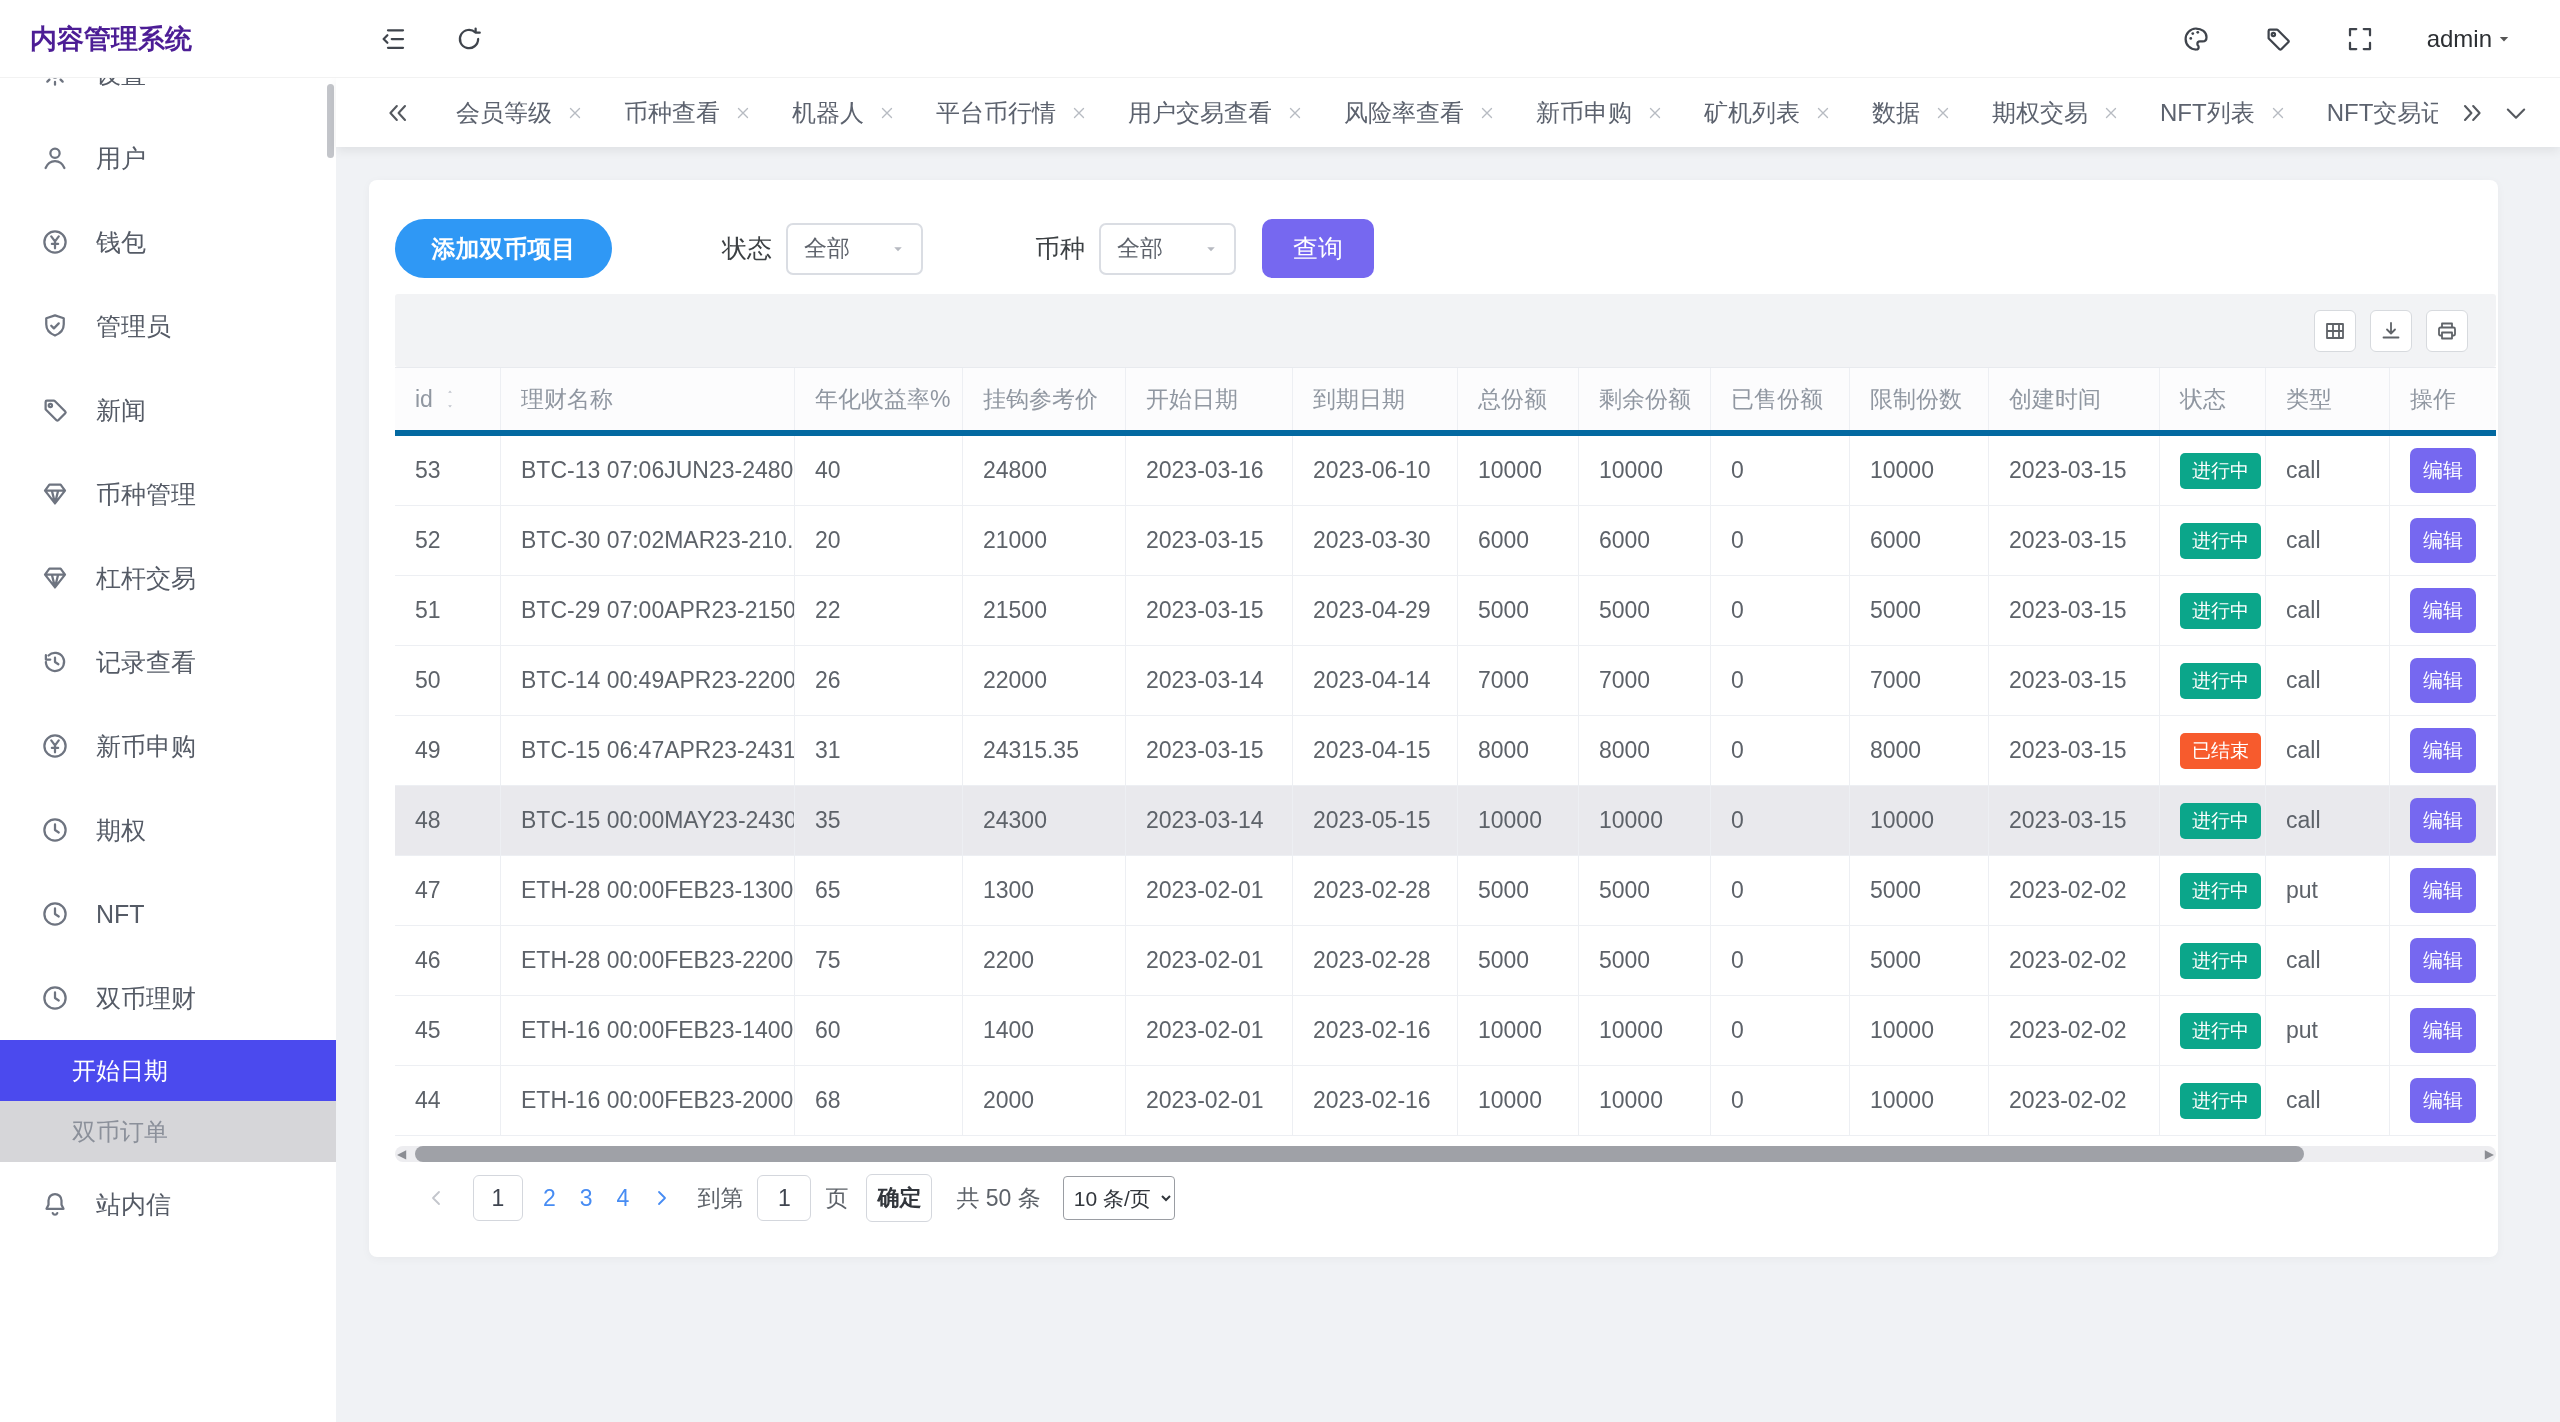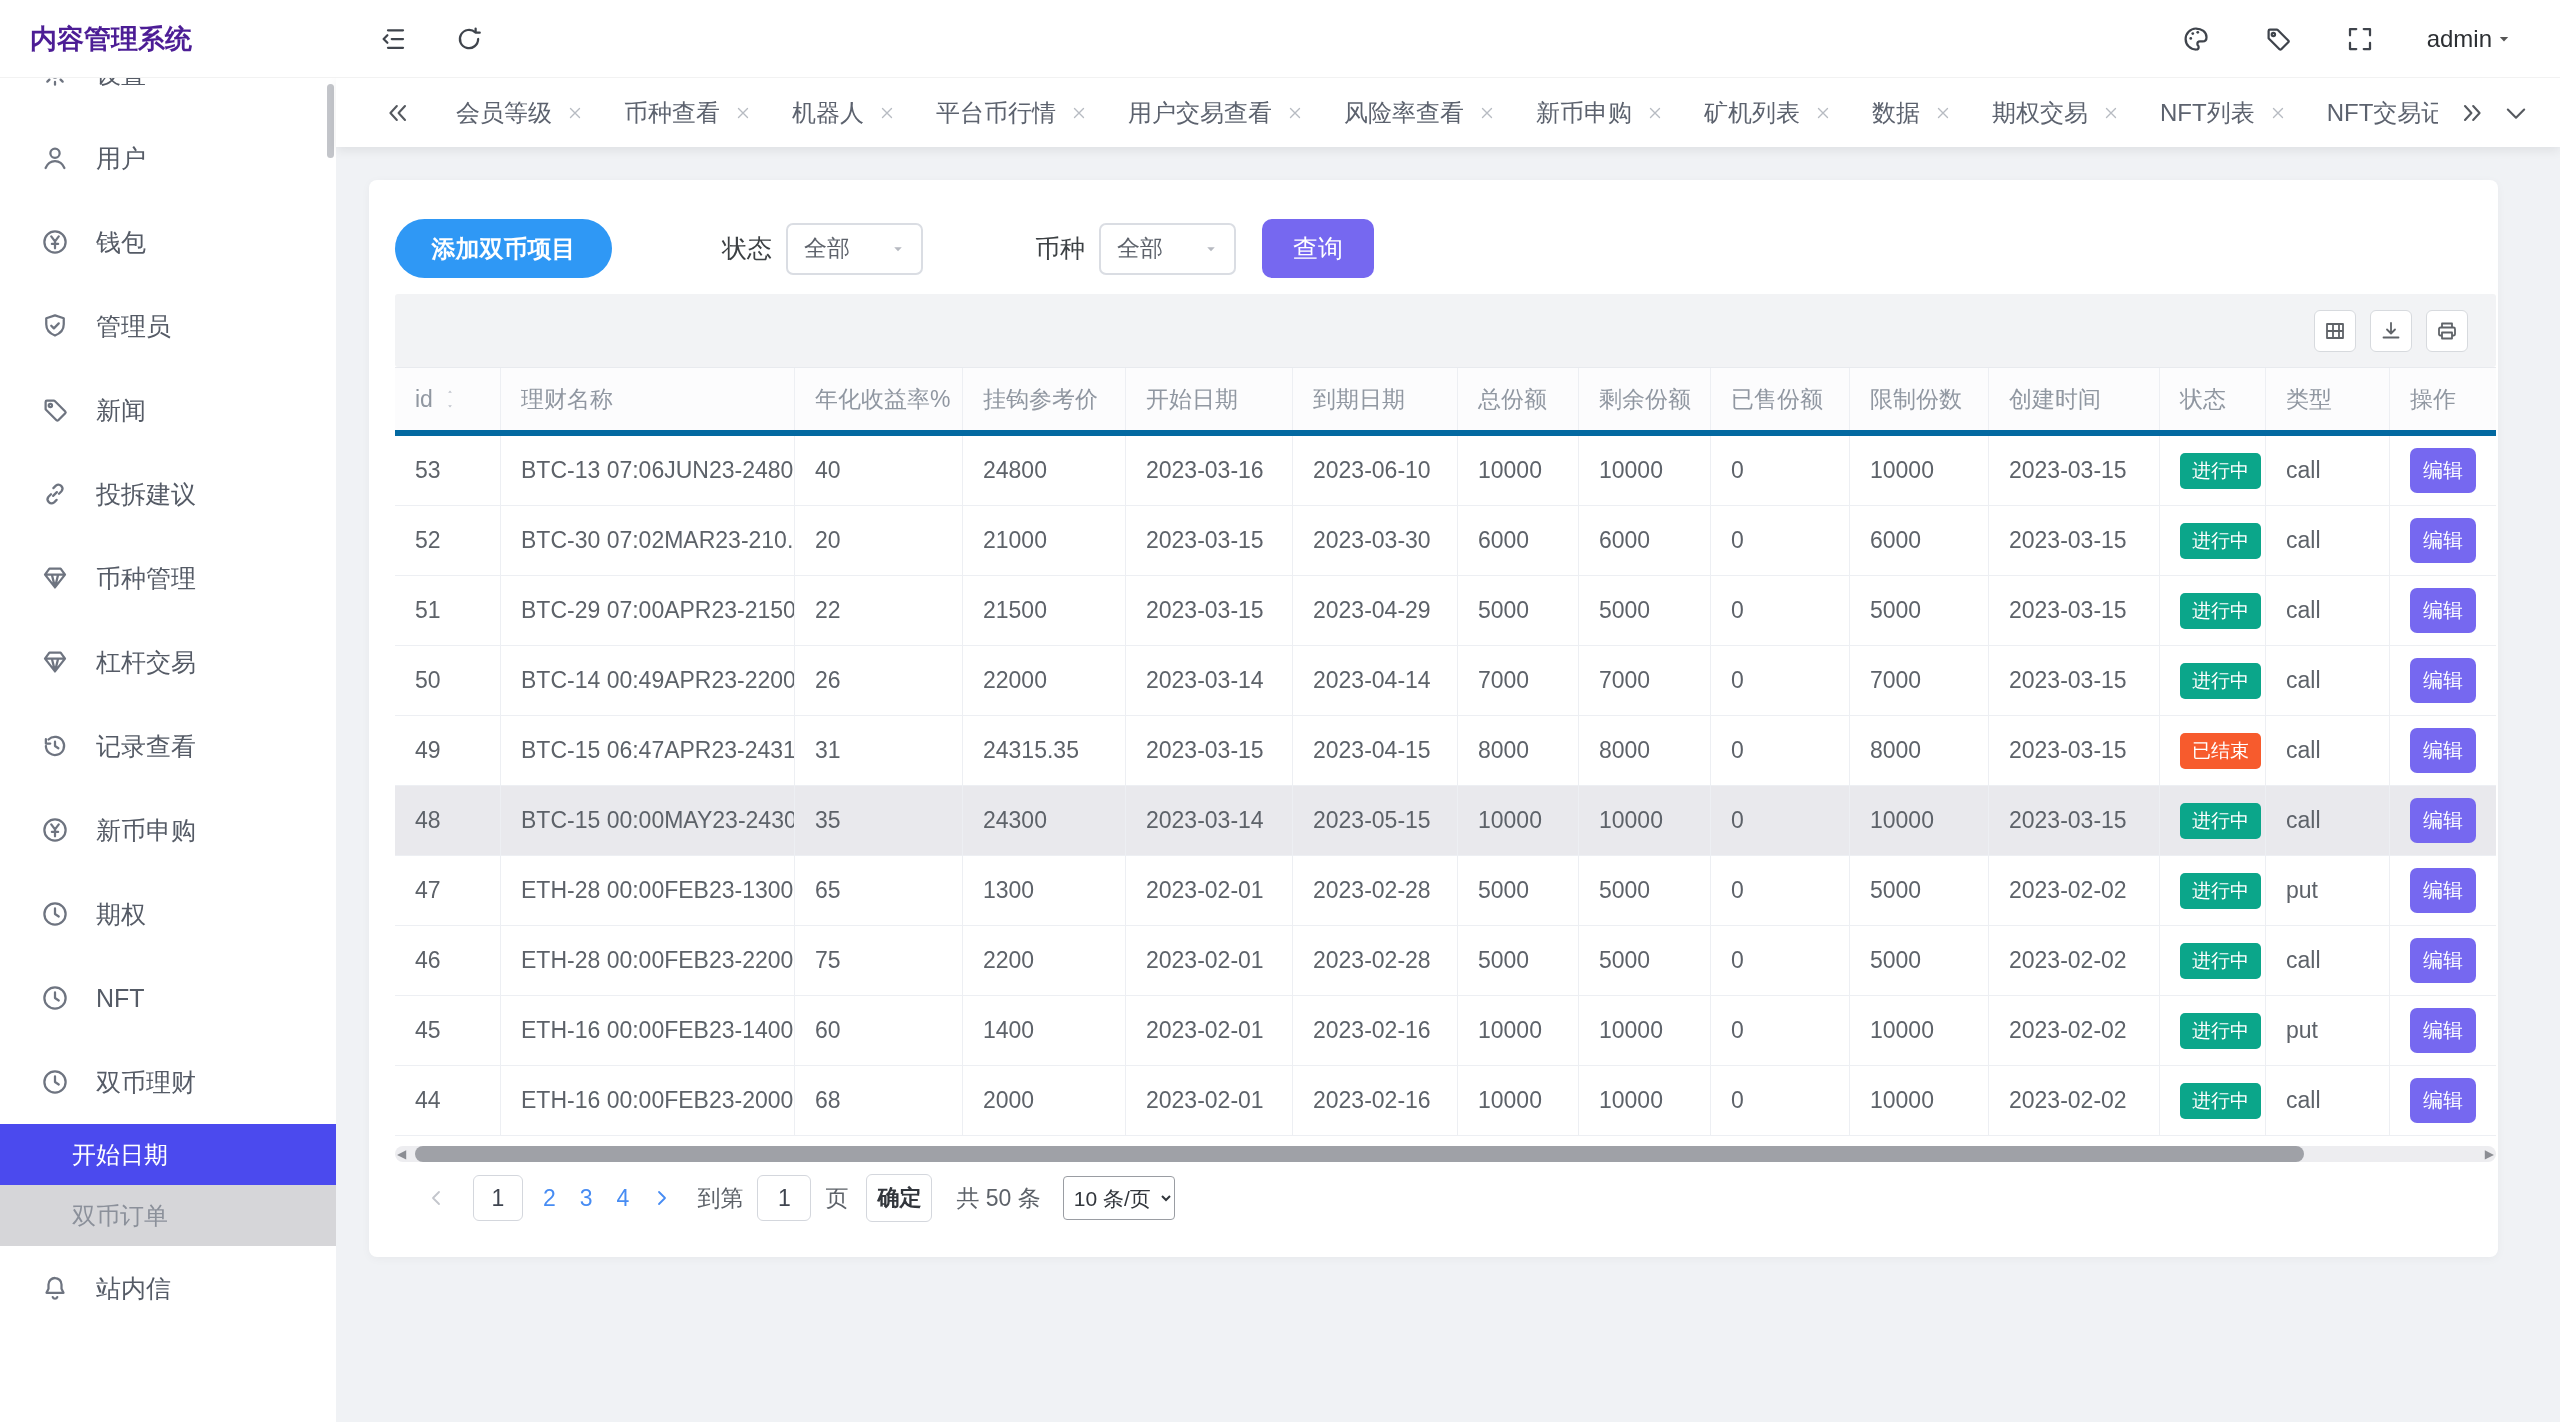--- a/index.html
+++ b/index.html
@@ -328,28 +328,20 @@
           <svg viewBox="0 0 24 24" fill="none" stroke="currentColor" stroke-width="1.8" stroke-linecap="round" stroke-linejoin="round" style="width:30px;height:30px">
             <path d="M4.5 5.5a1 1 0 0 1 1-1h5.6a1 1 0 0 1 .7.3l8.4 8.4a1 1 0 0 1 0 1.4l-5.6 5.6a1 1 0 0 1-1.4 0L4.8 11.8a1 1 0 0 1-.3-.7z"></path>
             <circle cx="8.3" cy="8.3" r="1.3"></circle>
           </svg>
         </span>
         <span>新闻</span>
       </li>
       <li class="side-item">
         <span class="s-icon">
           <svg viewBox="0 0 24 24" fill="none" stroke="currentColor" stroke-width="1.8" stroke-linecap="round" stroke-linejoin="round" style="width:30px;height:30px">
-            <path d="M10.5 13.5l3-3M8.8 12.2l-2 2a3.2 3.2 0 0 0 4.5 4.5l2-2M15.2 11.8l2-2a3.2 3.2 0 0 0-4.5-4.5l-2 2"></path>
-          </svg>
-        </span>
-        <span>投拆建议</span>
-      </li>
-      <li class="side-item">
-        <span class="s-icon">
-          <svg viewBox="0 0 24 24" fill="none" stroke="currentColor" stroke-width="1.8" stroke-linecap="round" stroke-linejoin="round" style="width:30px;height:30px">
             <path d="M7.5 4.5h9l3.5 4.8L12 19.5 4 9.3zM4 9.3h16M9.5 9.3L12 19.5l2.5-10.2"></path>
           </svg>
         </span>
         <span>币种管理</span>
       </li>
       <li class="side-item">
         <span class="s-icon">
           <svg viewBox="0 0 24 24" fill="none" stroke="currentColor" stroke-width="1.8" stroke-linecap="round" stroke-linejoin="round" style="width:30px;height:30px">
             <path d="M7.5 4.5h9l3.5 4.8L12 19.5 4 9.3zM4 9.3h16M9.5 9.3L12 19.5l2.5-10.2"></path>
           </svg>

